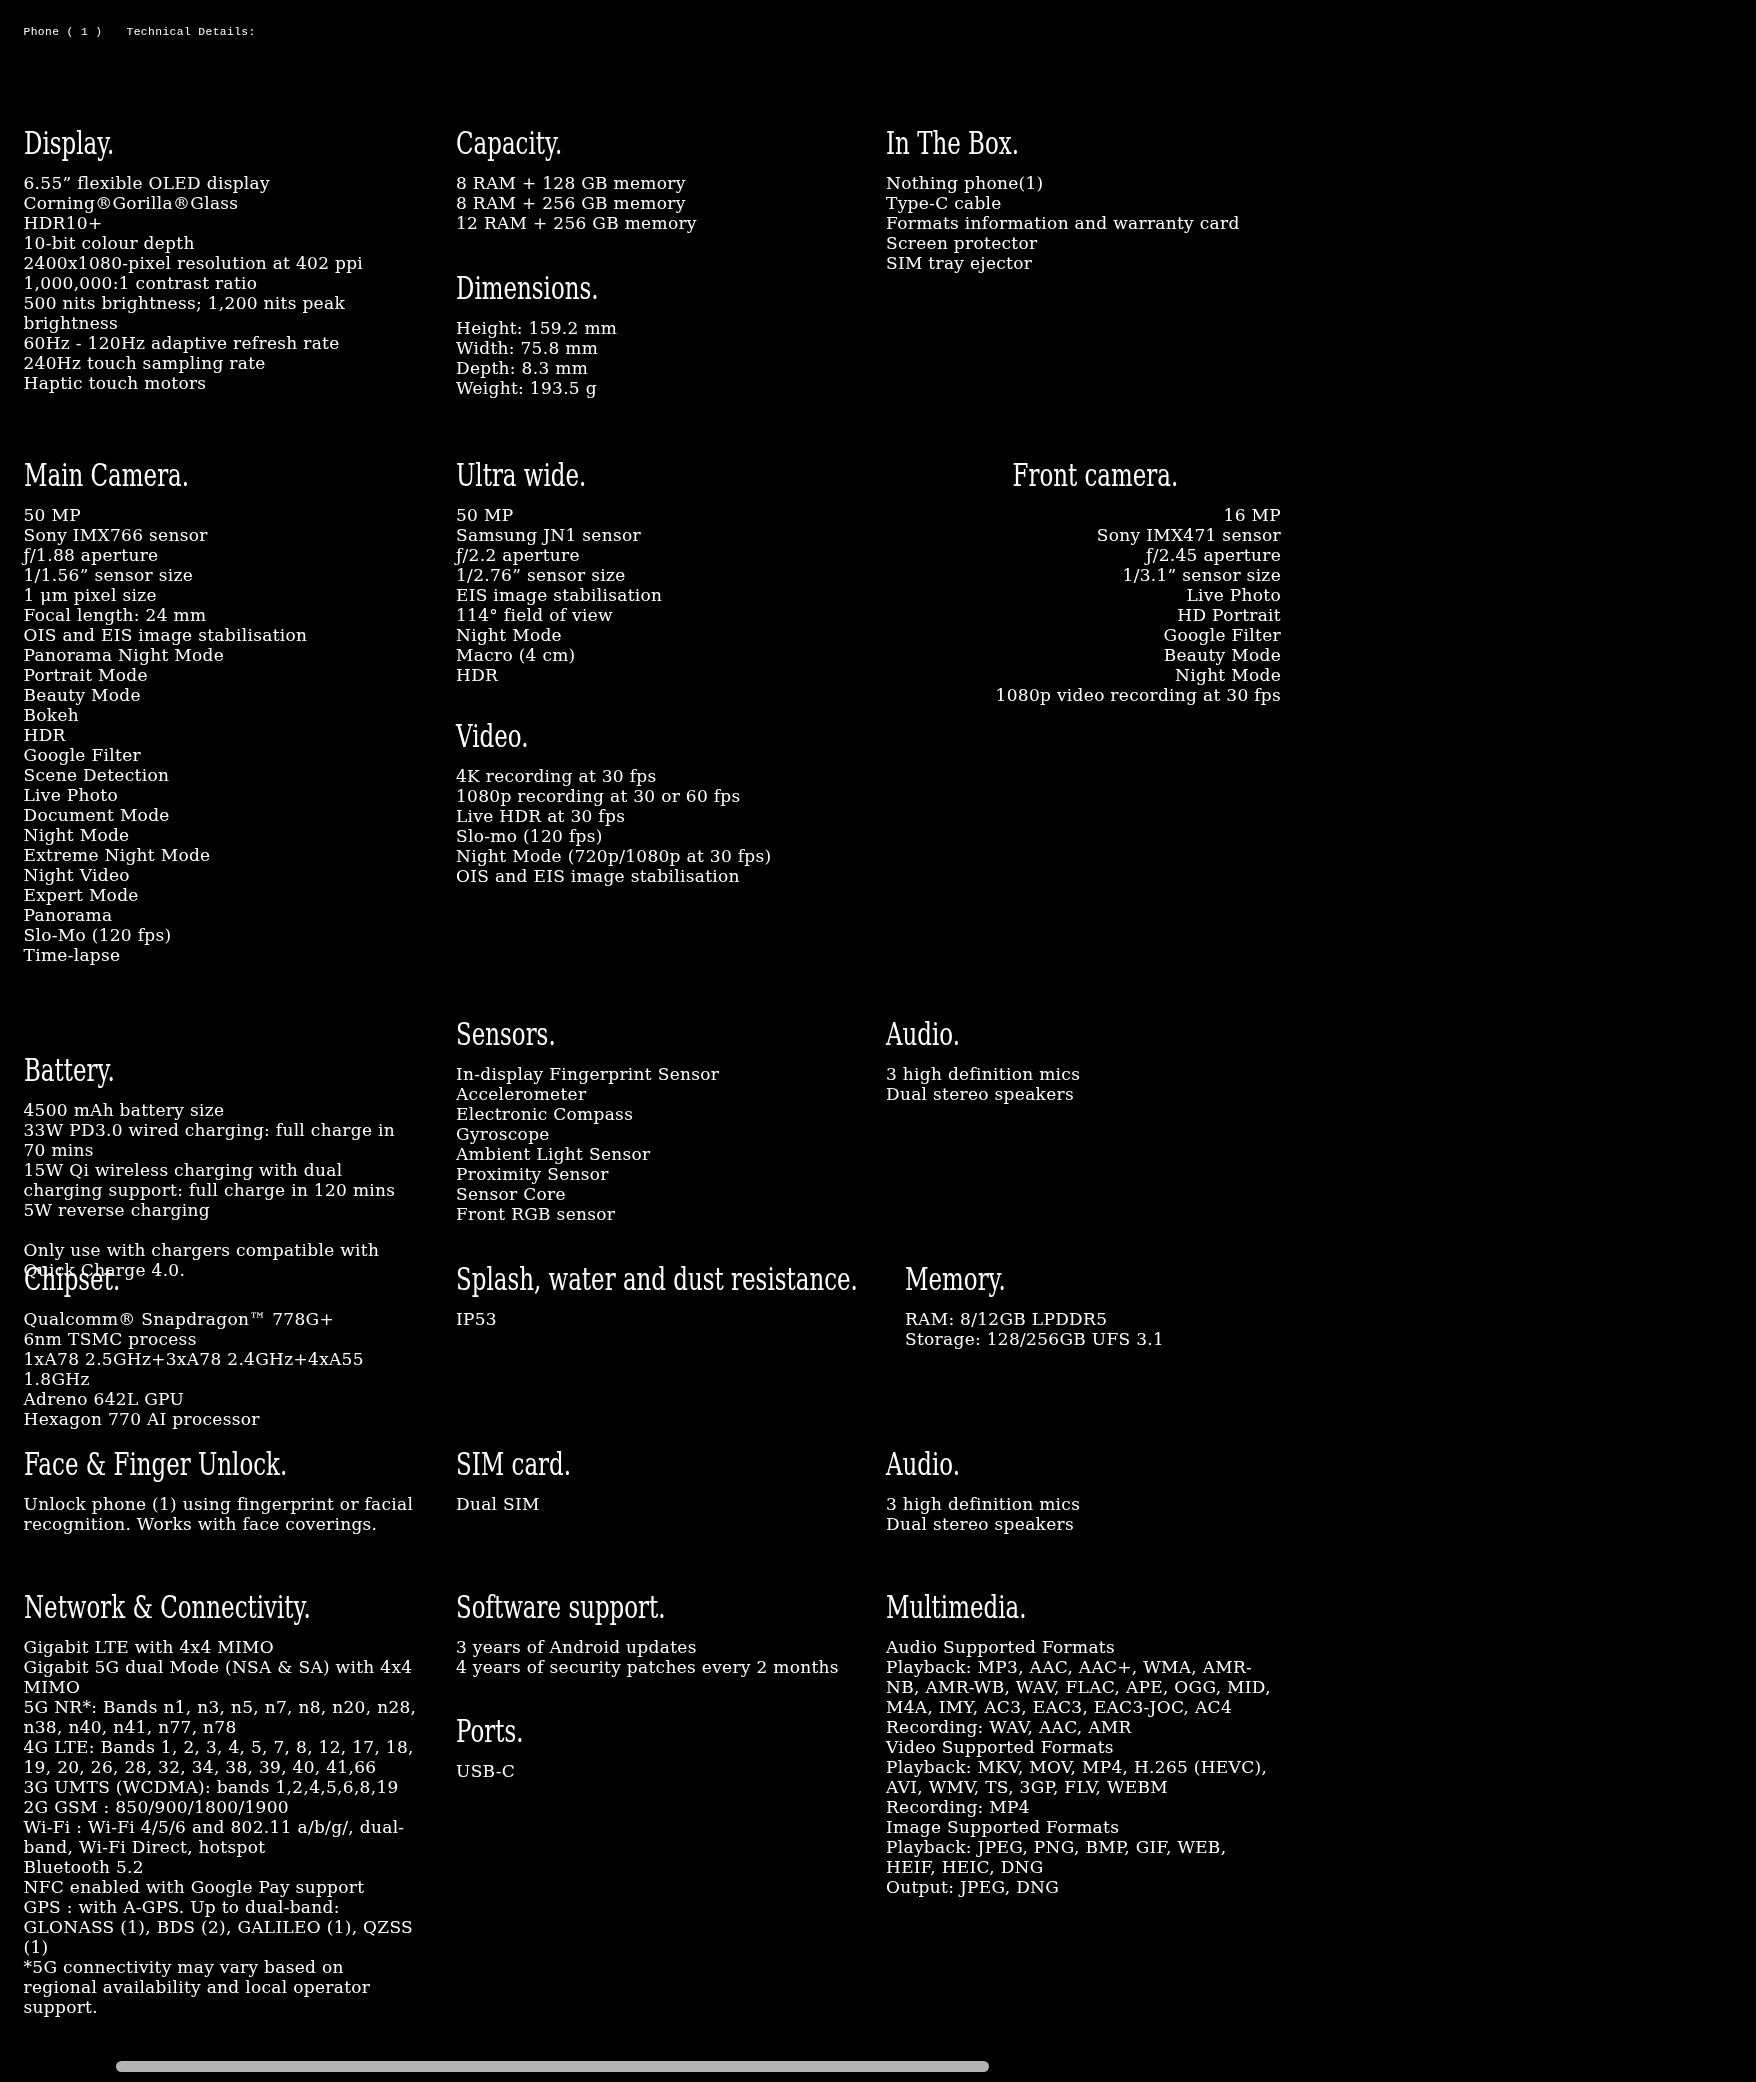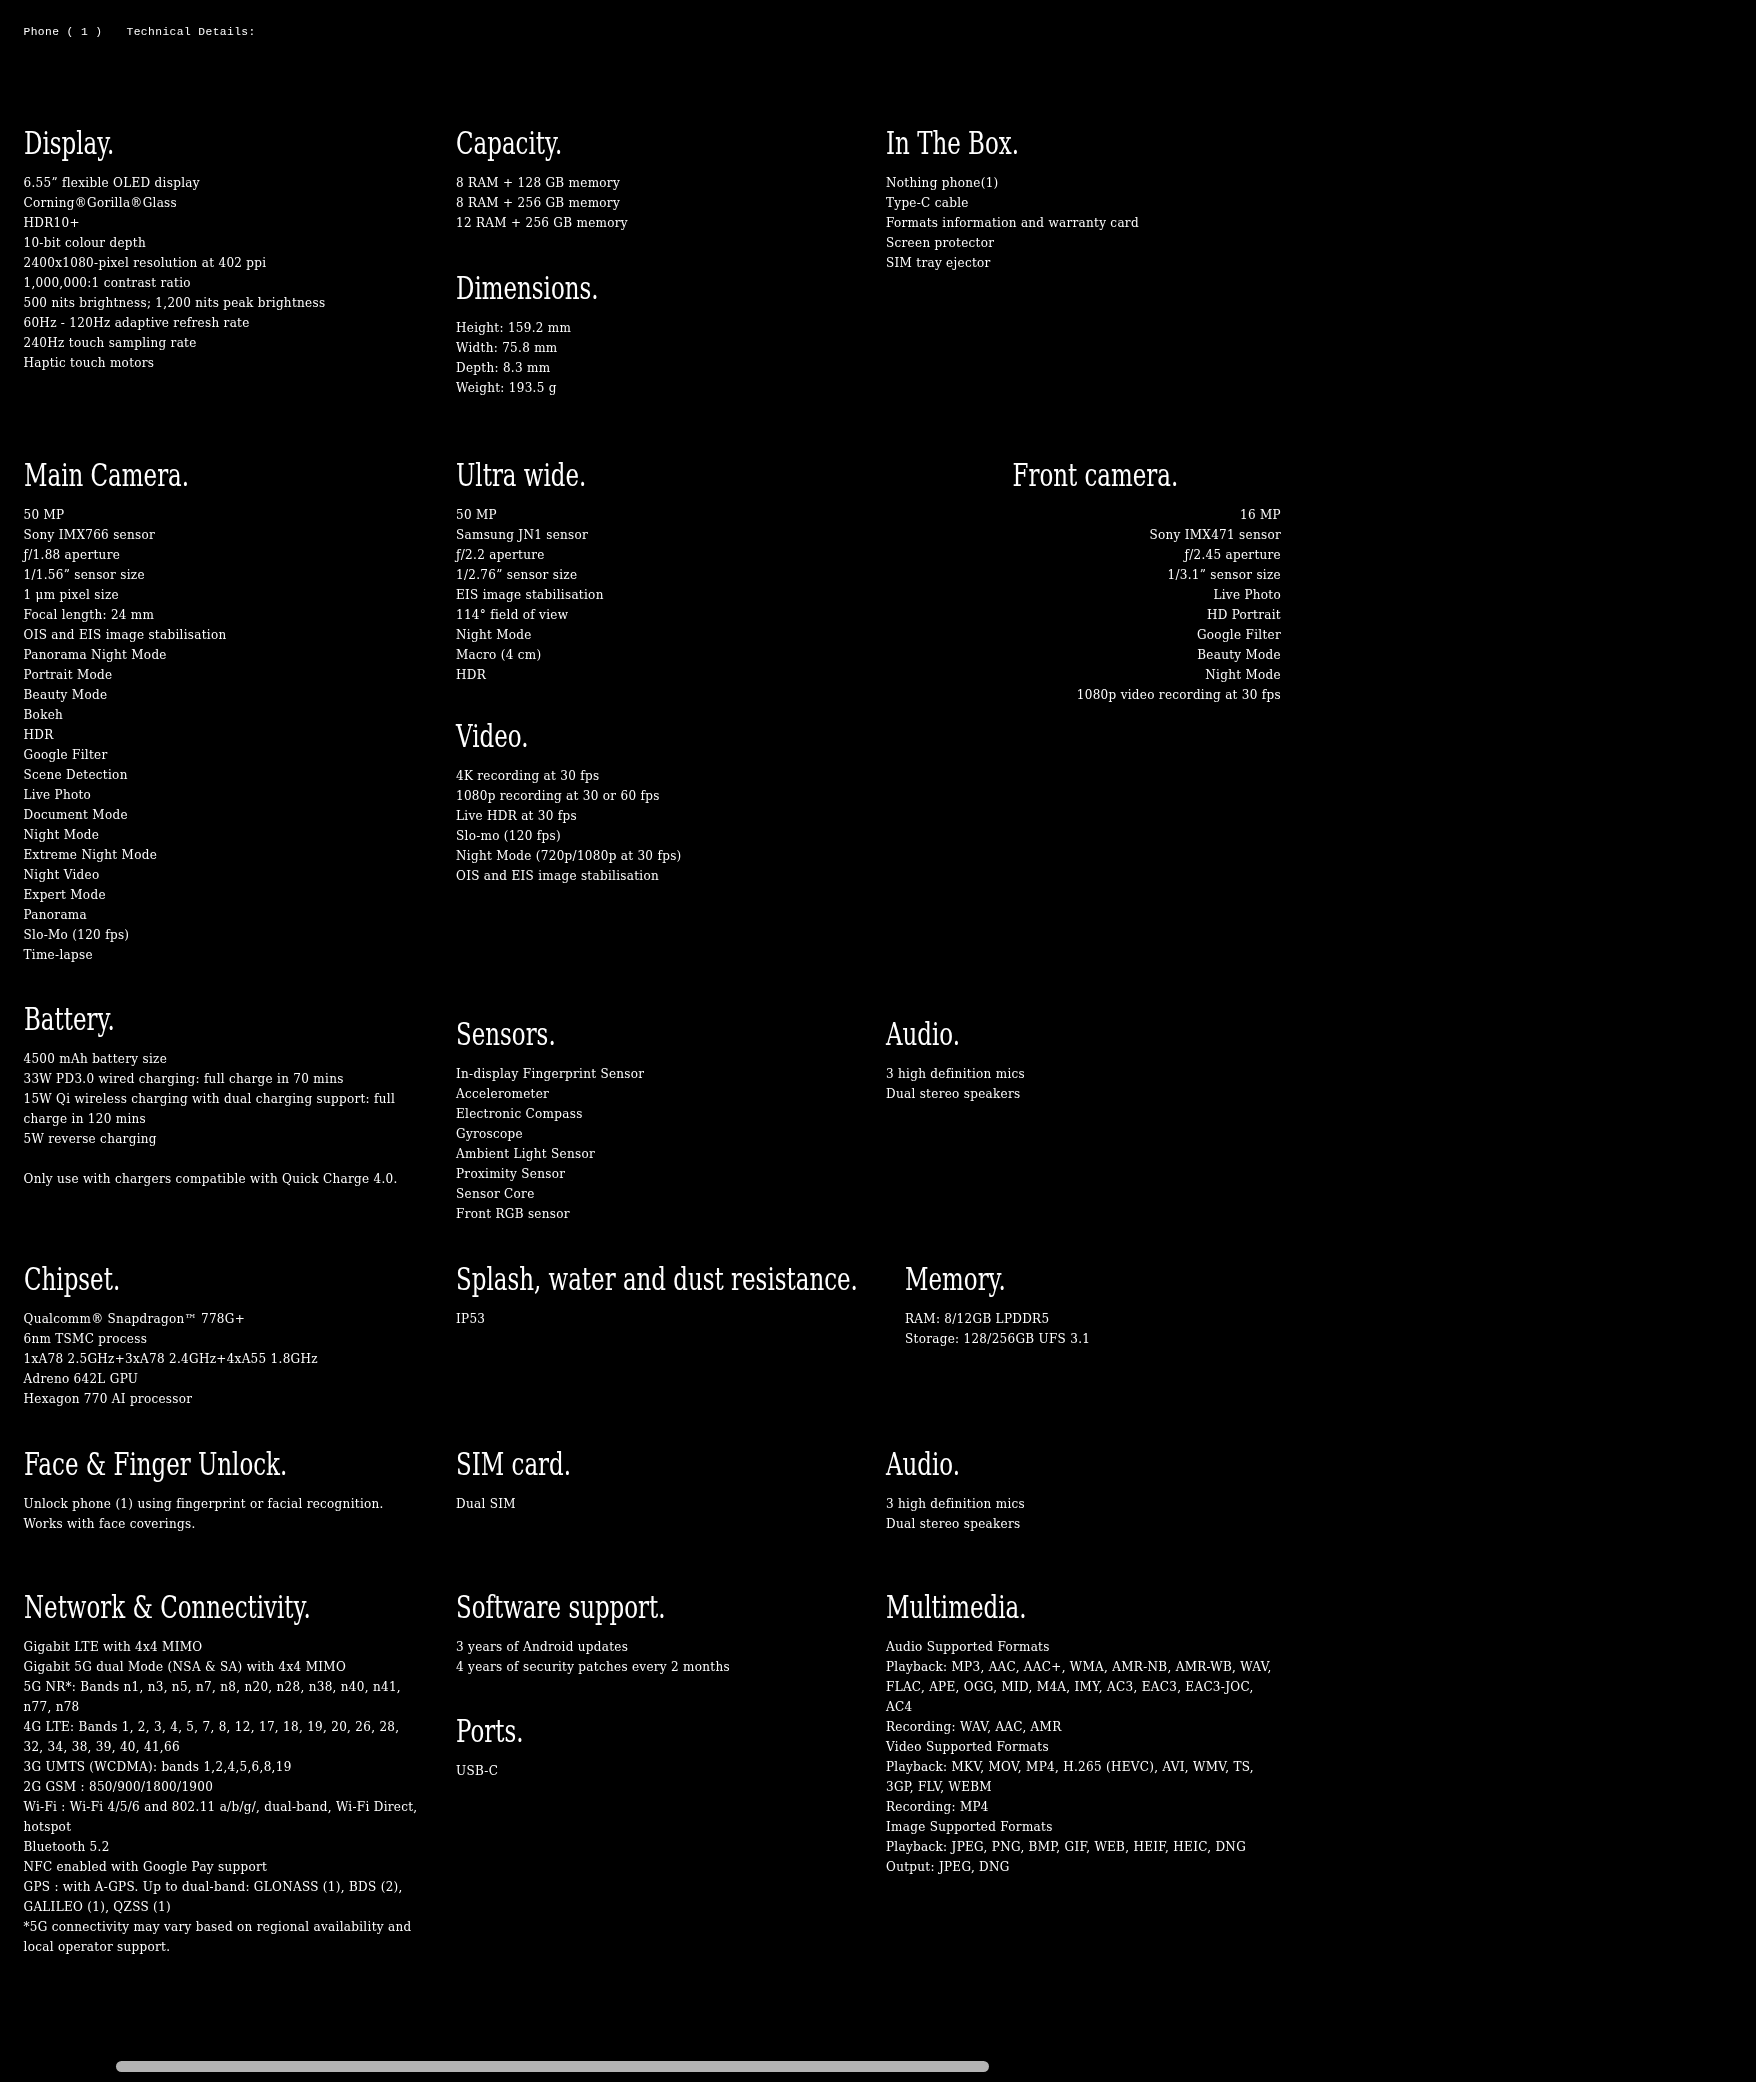--- a/index.html
+++ b/index.html
@@ -35,21 +35,21 @@
     font-weight: 400;
     font-size: 31px;
     line-height: 35px;
     letter-spacing: 0px;
     white-space: nowrap;
     transform: scaleX(0.74);
     transform-origin: 0 50%;
   }
   .spec-body {
     font-family: "DejaVu Serif", serif;
-    font-size: 12px;
+    font-size: 17px;
     line-height: 20px;
     letter-spacing: 0.3px;
   }
   .spec-body .line { min-height: 20px; }
   .hscrollbar-thumb {
     position: absolute;
     left: 116px;
     top: 2061px;
     width: 873px;
     height: 11.3px;
@@ -175,21 +175,21 @@
       <div class="line">1/3.1” sensor size</div>
       <div class="line">Live Photo</div>
       <div class="line">HD Portrait</div>
       <div class="line">Google Filter</div>
       <div class="line">Beauty Mode</div>
       <div class="line">Night Mode</div>
       <div class="line">1080p video recording at 30 fps</div>
     </div>
 </section>
 
-<section class="spec" style="left:23.5px; top:1002px;">
+<section class="spec" style="left:23.5px; top:1053px;">
   <h2 class="spec-heading">Battery.</h2>
   <div class="spec-body">
       <div class="line">4500 mAh battery size</div>
       <div class="line">33W PD3.0 wired charging: full charge in 70 mins</div>
       <div class="line">15W Qi wireless charging with dual charging support: full charge in 120 mins</div>
       <div class="line">5W reverse charging</div>
       <div class="line"></div>
       <div class="line">Only use with chargers compatible with Quick Charge 4.0.</div>
     </div>
 </section>

